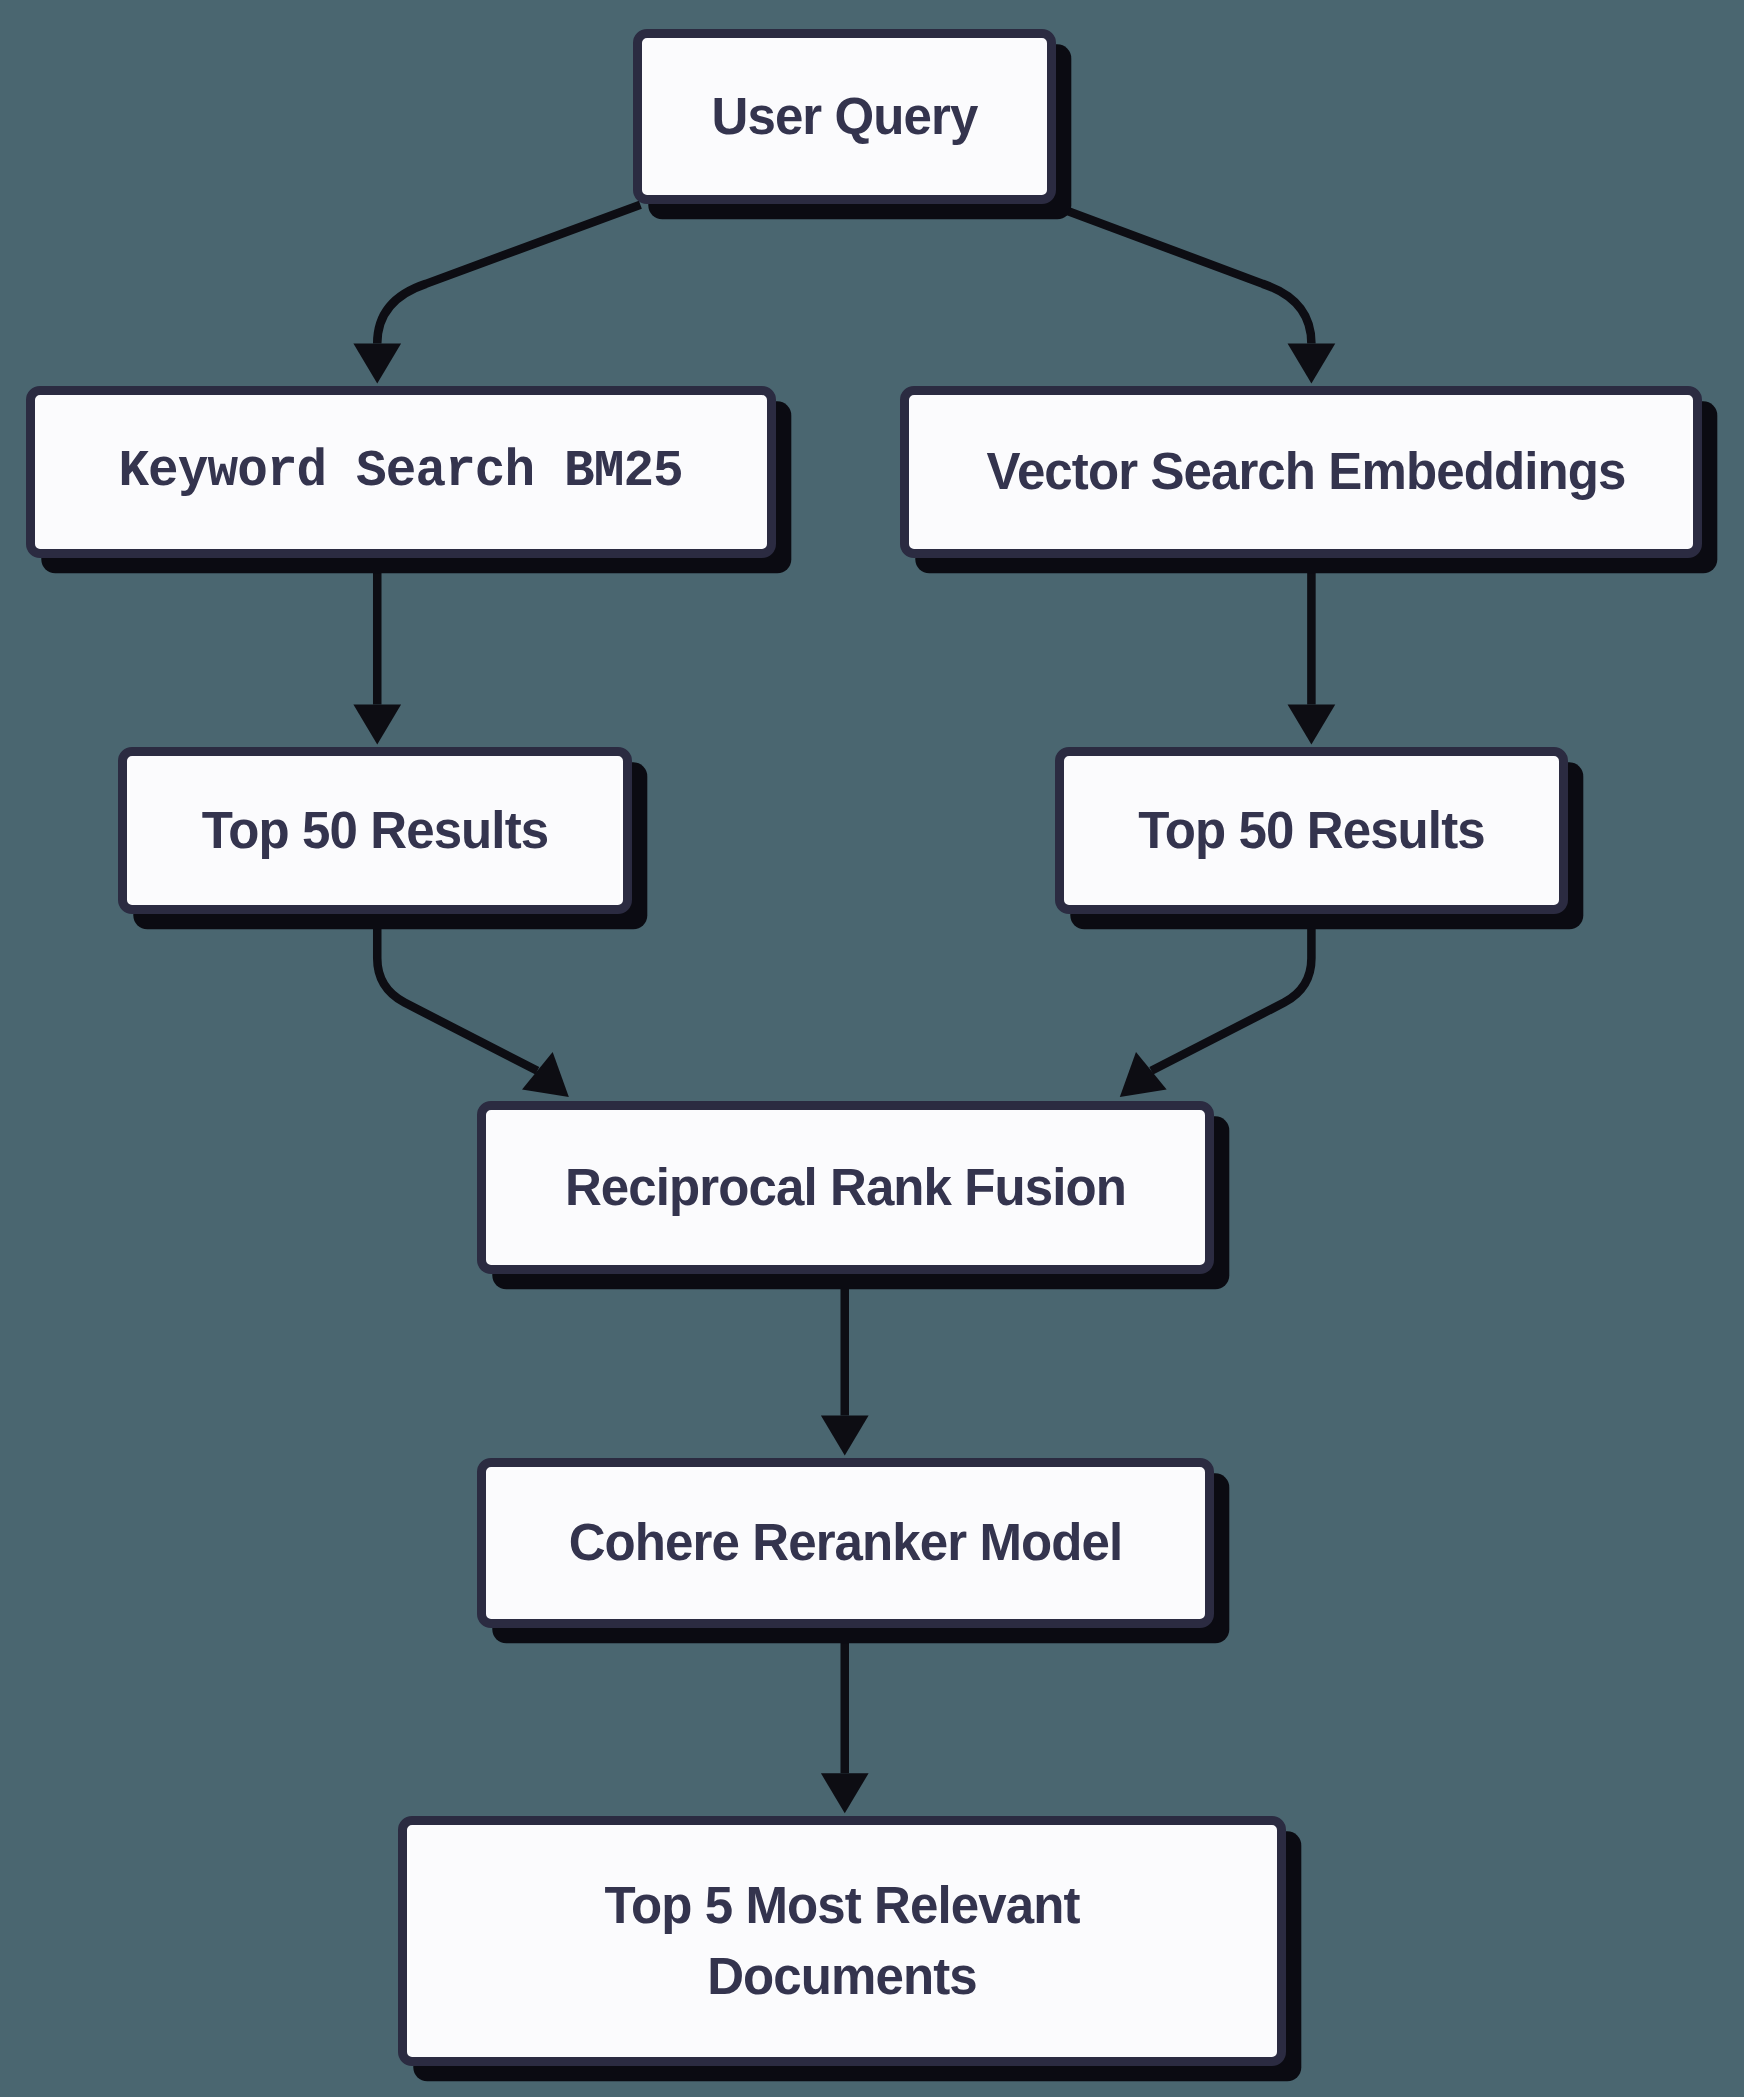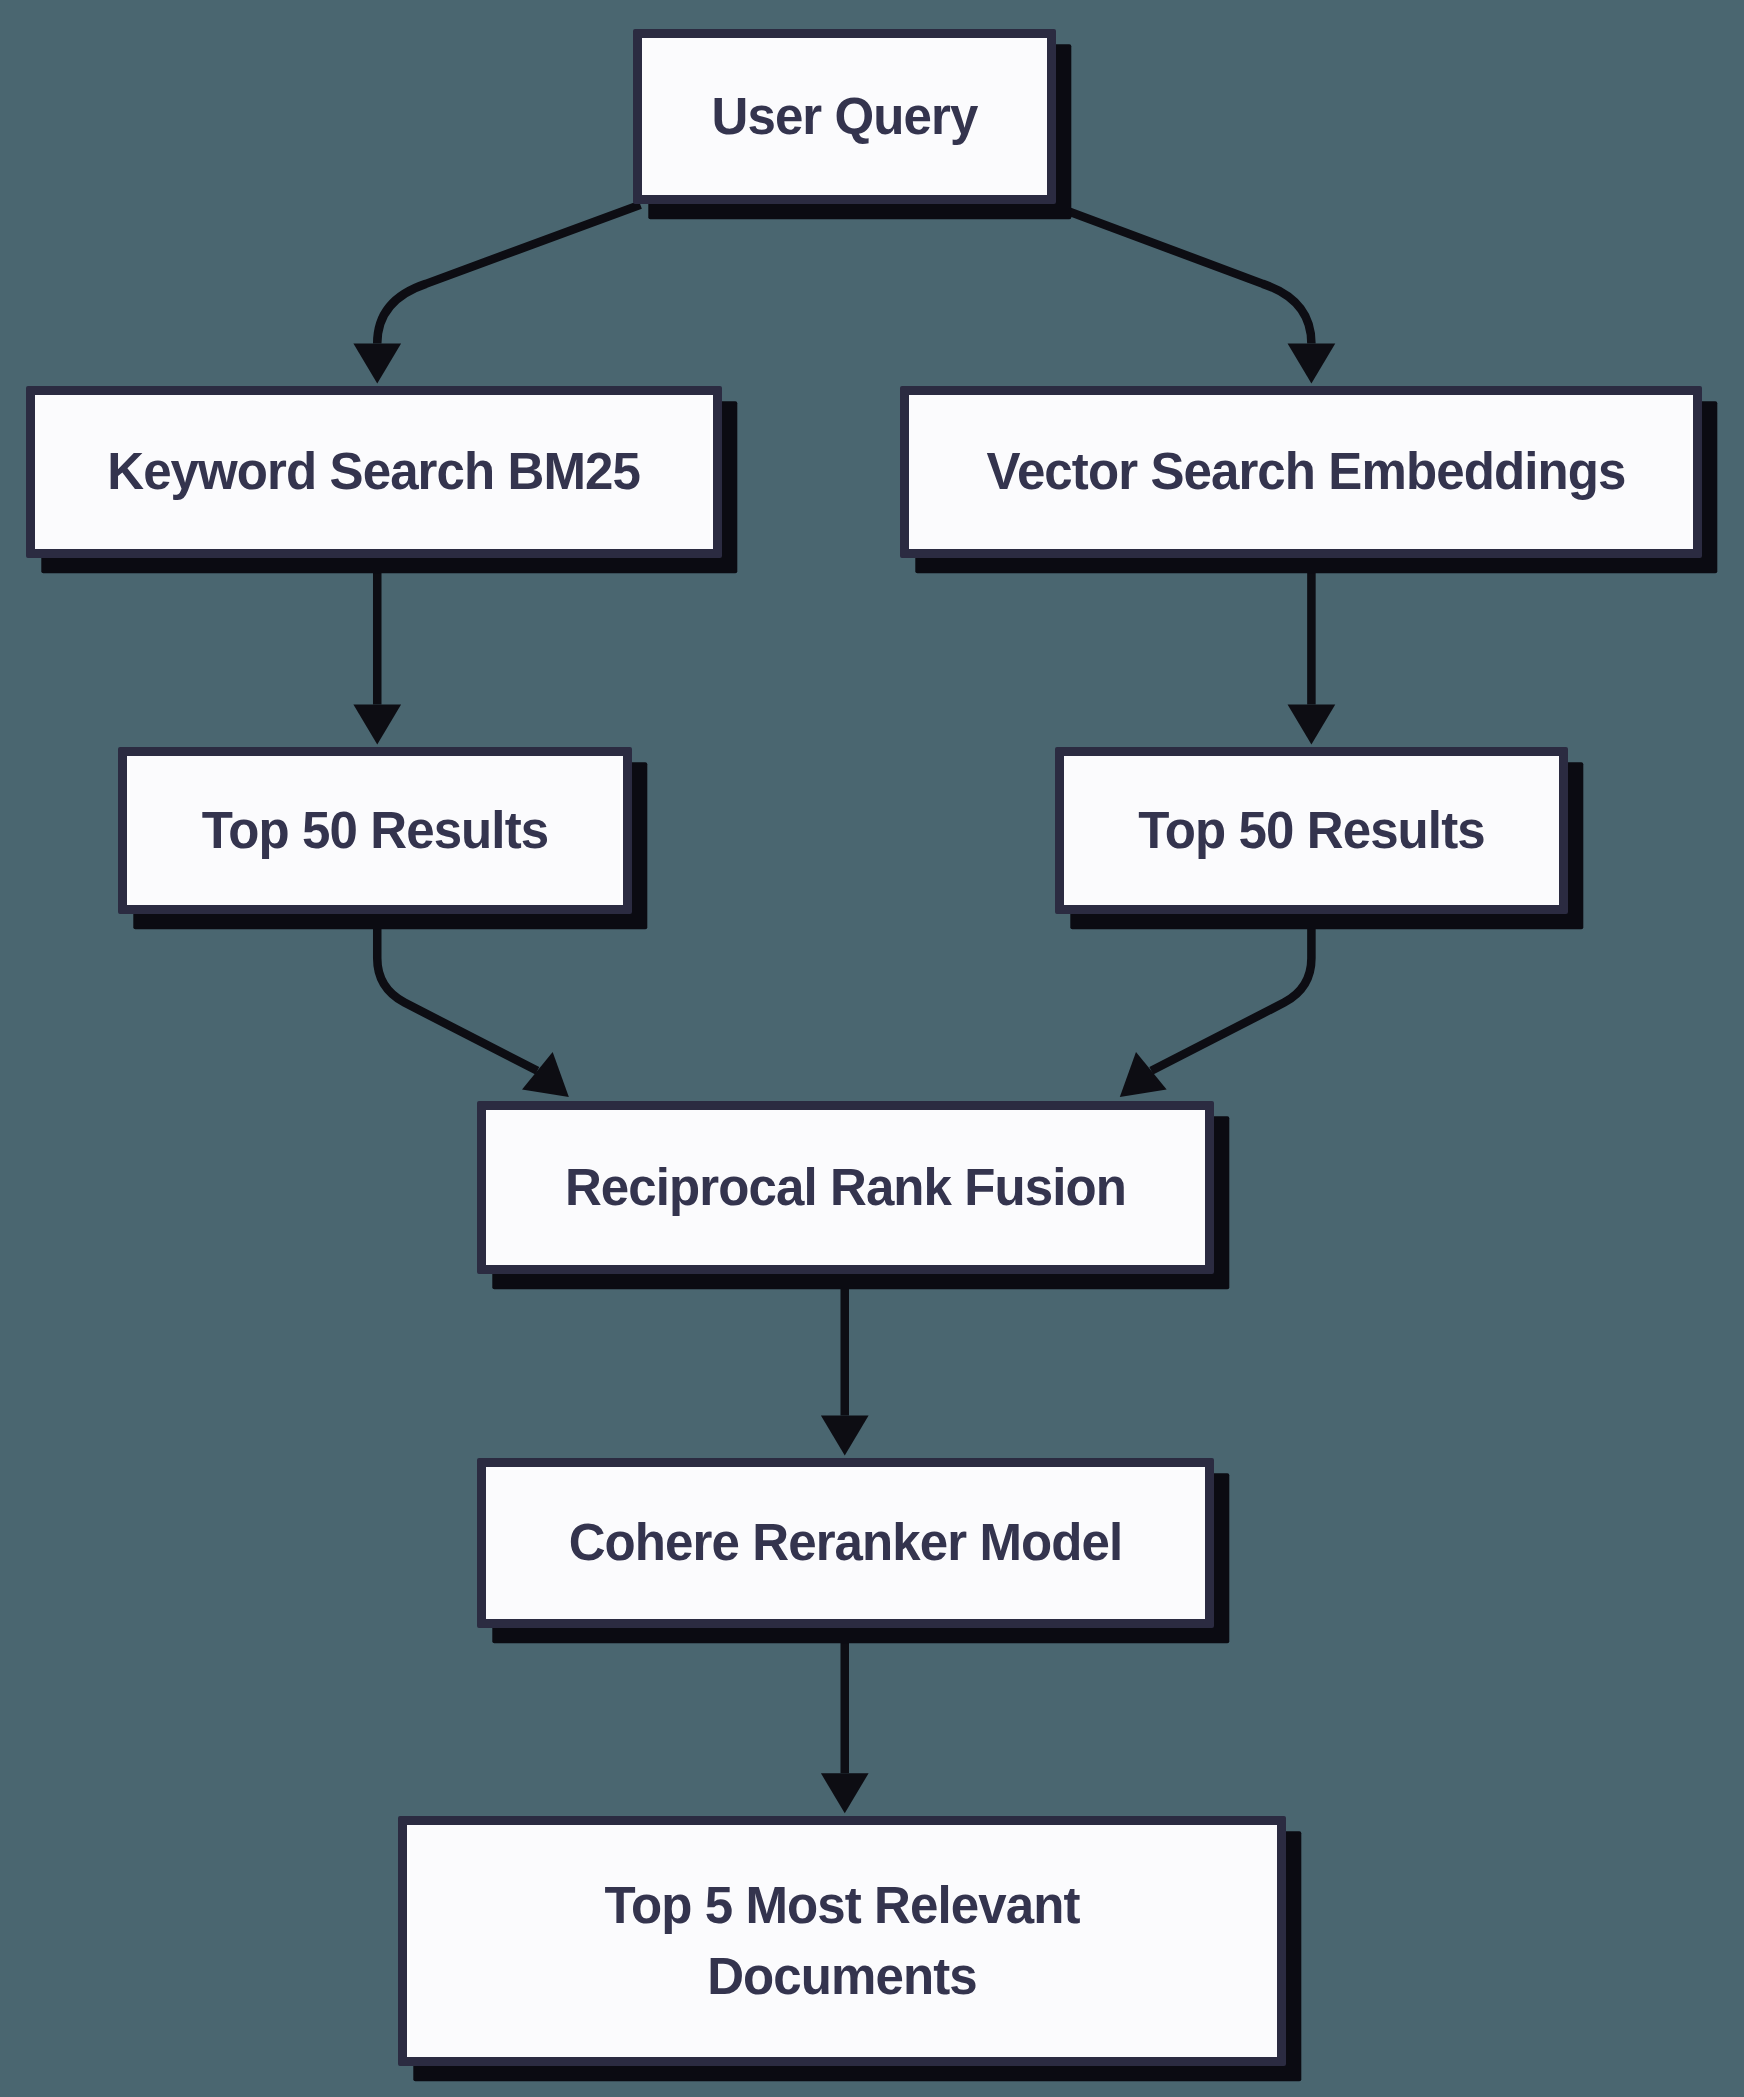--- a/index.html
+++ b/index.html
@@ -31,35 +31,35 @@
   .edges polygon {
     fill: #0d0d13;
     stroke: none;
   }
   .node {
     position: absolute;
     z-index: 2;
     box-sizing: border-box;
     background: #fbfbfd;
     border: 9.4px solid #2b2b41;
-    border-radius: 2px;
+    border-radius: 14px;
     box-shadow: 15.3px 15.3px 0 #0b0b12;
     display: flex;
     align-items: center;
     justify-content: center;
     text-align: center;
     color: #34344e;
     font-size: 51px;
     font-weight: 600;
     letter-spacing: -0.9px;
     line-height: 1.4;
   }
   .node .label { display: inline-block; }
   #node-user-query     { left: 633px;  top: 29px;   width: 423px;  height: 175px; }
-  #node-keyword-search { left: 25.6px;   top: 386px;  width: 696px;  height: 172px; }
+  #node-keyword-search { left: 25.6px;   top: 386px;  width: 750px;  height: 172px; font-family: Liberation Mono, monospace; }
   #node-vector-search  { left: 900px; top: 386px;  width: 802px;  height: 172px; padding-left: 10px; }
   #node-top50-keyword  { left: 118px;  top: 747px;  width: 514px;  height: 167px; }
   #node-top50-vector   { left: 1055px; top: 747px;  width: 513px;  height: 167px; }
   #node-rank-fusion    { left: 477px;  top: 1101px; width: 737px;  height: 173px; }
   #node-reranker       { left: 477px;  top: 1458px; width: 737px;  height: 170px; }
   #node-final-results  { left: 398px;  top: 1816px; width: 888px; height: 250px; }
   #node-final-results .label { max-width: 596px; }
 </style>
 </head>
 <body>

